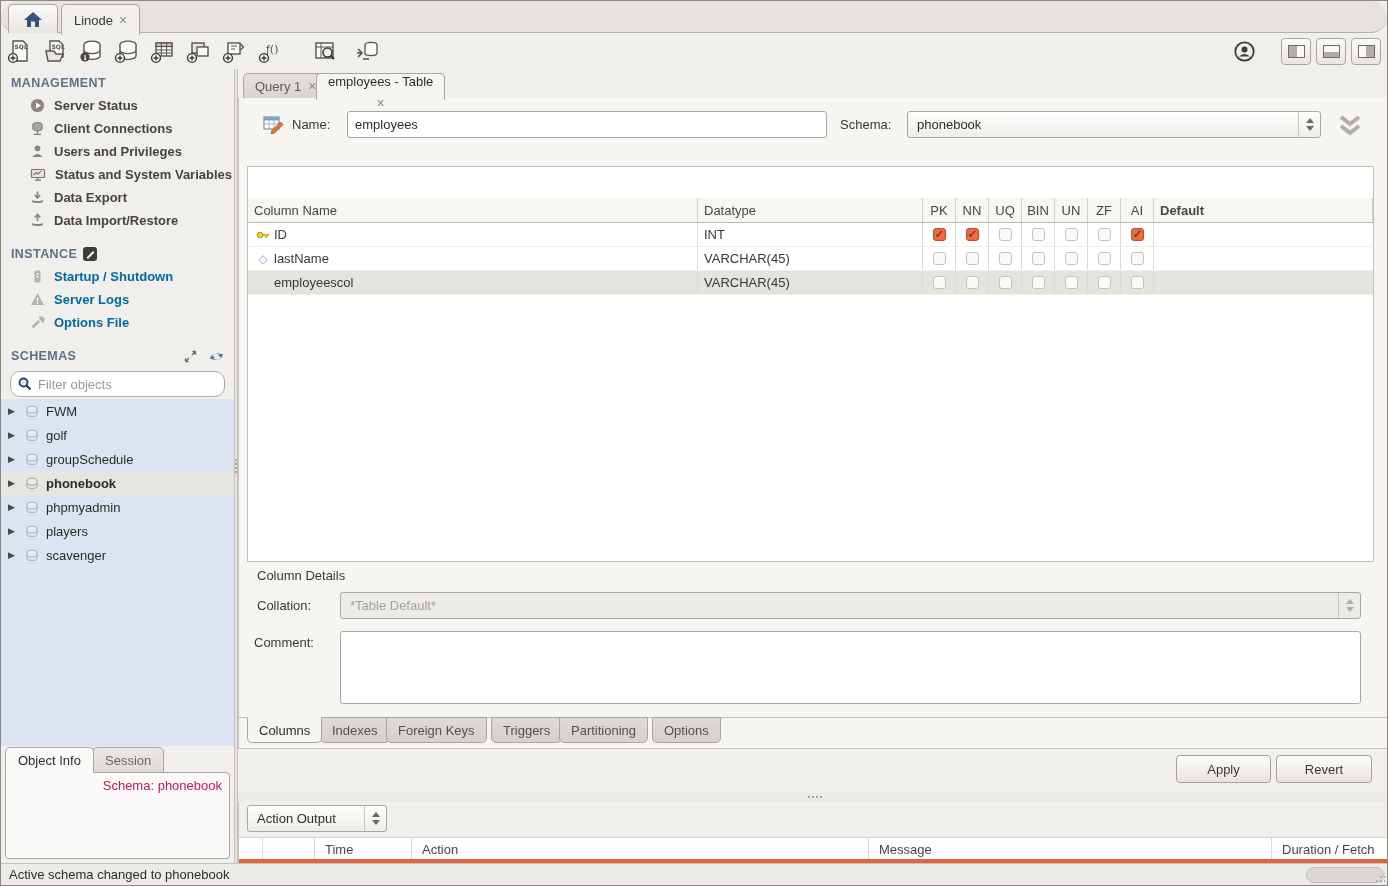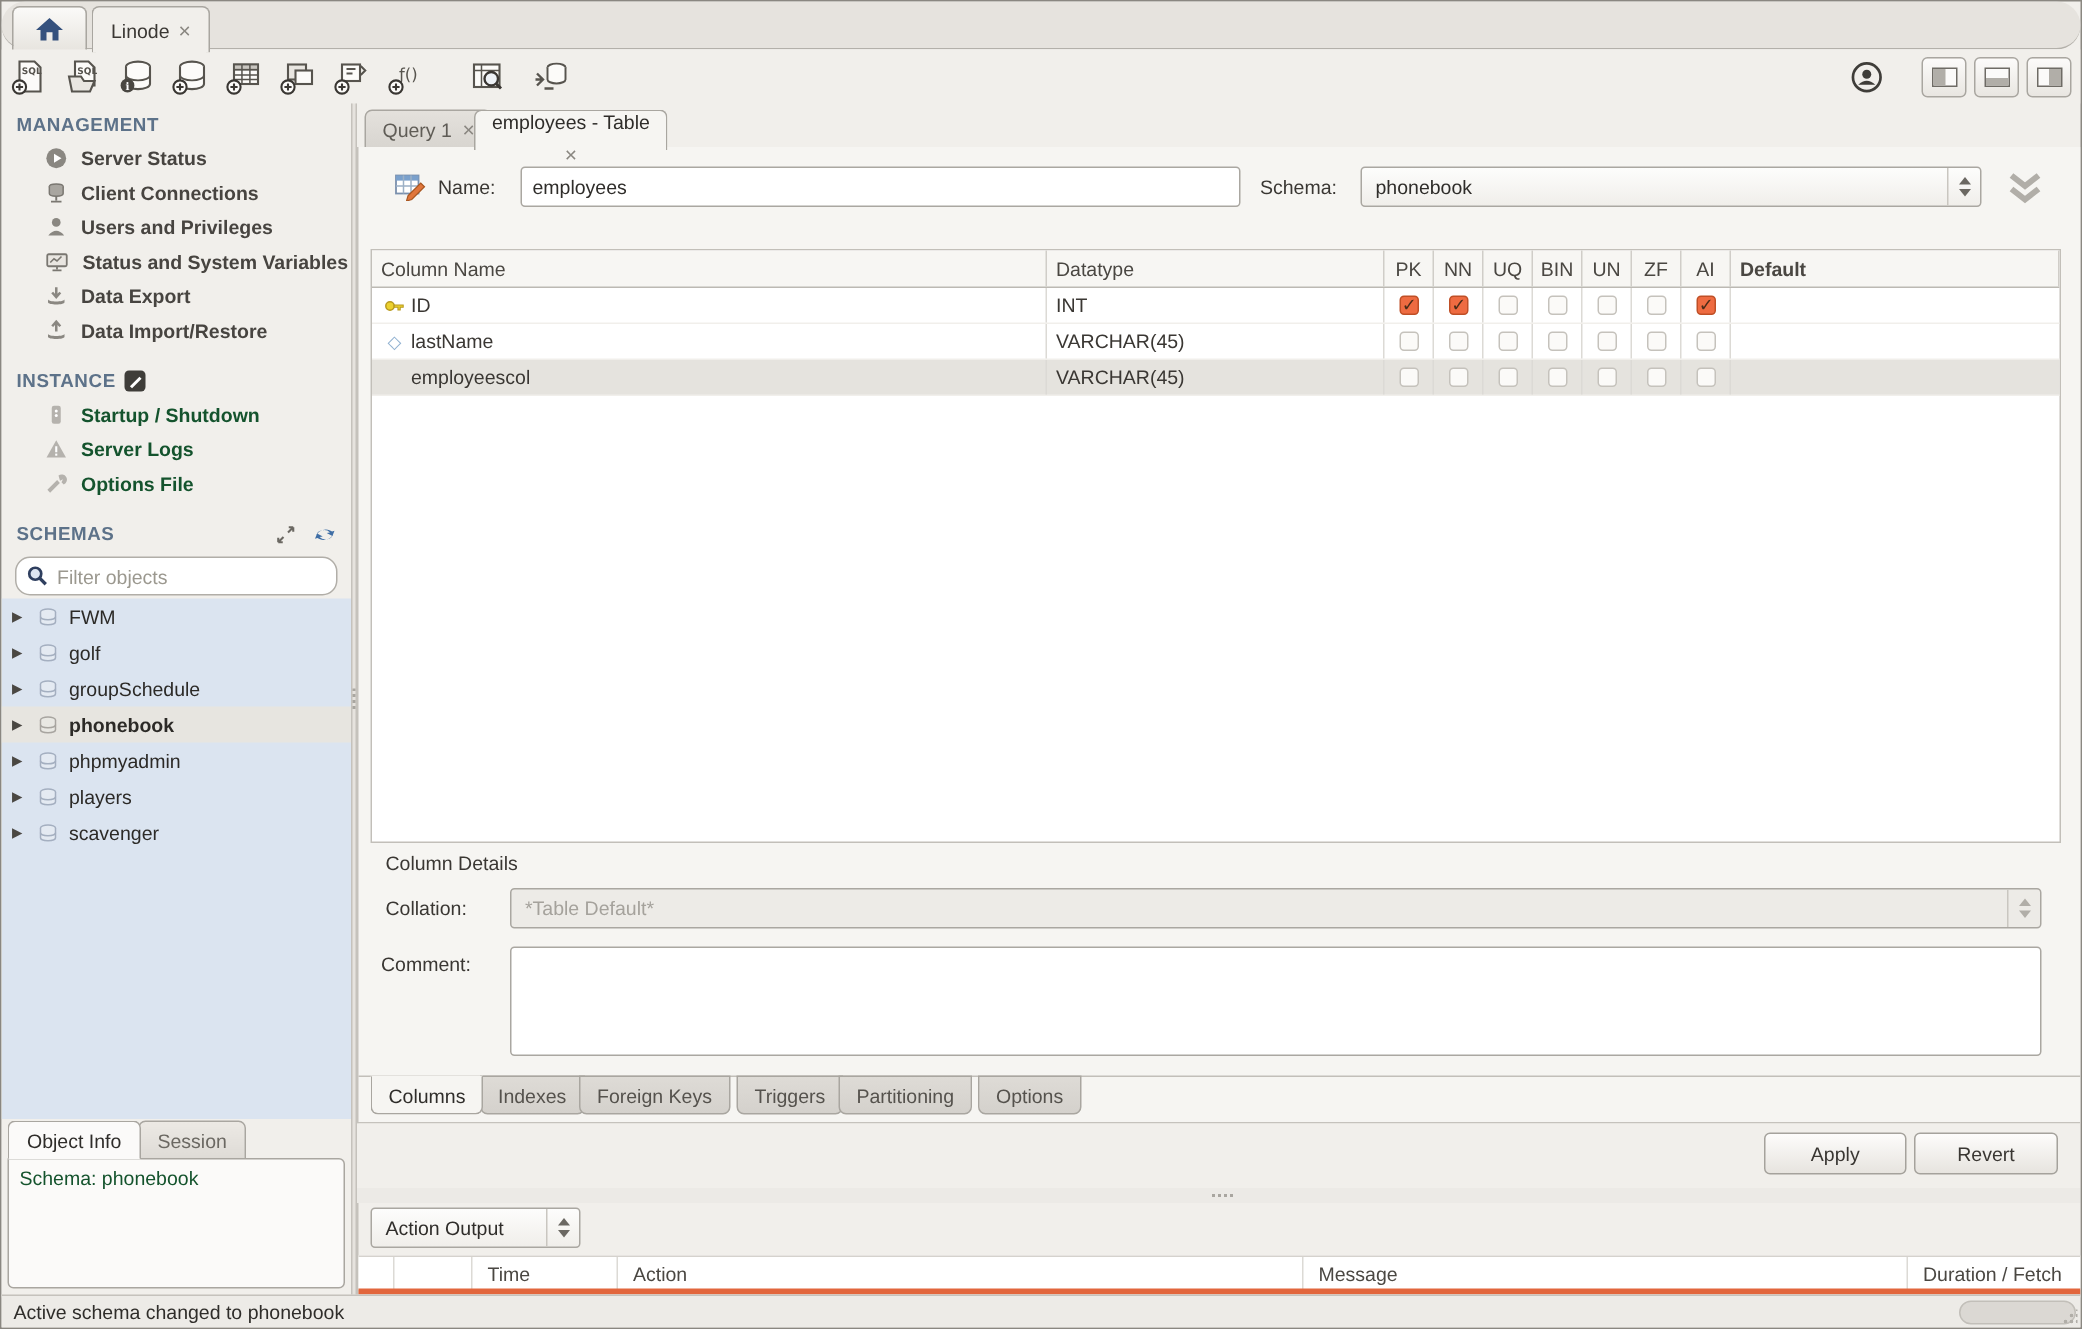--- a/index.html
+++ b/index.html
@@ -26,40 +26,40 @@
   .pinner{position:relative;width:17px;height:13px;border:1px solid #6e6b65;background:#fbfaf9;}
   .pinner span{position:absolute;background:#b1aea8;}
   .p-left span{left:0;top:0;bottom:0;width:8px;}
   .p-bottom span{left:0;right:0;bottom:0;height:5px;}
   .p-right span{right:0;top:0;bottom:0;width:8px;}
   
   .sidebar{position:absolute;left:0;top:68px;width:233px;height:677px;background:#f1efeb;overflow:hidden;}
   .sec-head{display:flex;align-items:center;gap:6px;padding:7px 10px 4px 10px;color:#5d7289;font-weight:bold;font-size:12.5px;letter-spacing:.4px;}
   .side-item{display:flex;align-items:center;gap:9px;height:23px;padding-left:29px;white-space:nowrap;overflow:hidden;}
   .side-item .lbl{font-weight:bold;color:#474440;}
-  .side-item.disabled .lbl{color:#14532d;font-weight:bold;}
+  .side-item.disabled .lbl{color:#0369a1;font-weight:bold;}
   .sec-head .spacer{flex:1;}
   .badge-wrench{width:14px;height:14px;border-radius:3px;background:#3f3d39;position:relative;}
   .badge-wrench::after{content:"";position:absolute;left:3px;top:6.5px;width:9px;height:2px;background:#fff;transform:rotate(-45deg);}
   .filterbox{margin:4px 9px 6px 9px;height:26px;border:1px solid #b1aea8;border-radius:10px;background:#fff;display:flex;align-items:center;padding:0 7px;gap:6px;justify-content:center;}
   .filterbox input{border:none;outline:none;flex:1;font:13px "Liberation Sans","DejaVu Sans",sans-serif;color:#3a3733;background:transparent;}
   .filterbox input::placeholder{color:#9b988f;}
   .schema-list{position:absolute;left:0;top:330px;width:233px;height:347px;background:#dbe4f0;}
   .schema-row{display:flex;align-items:center;height:24px;padding-left:7px;gap:7px;}
   .schema-row .caret{font-size:9px;color:#4a4742;width:10px;}
   .schema-row .lbl{color:#2c2a27;}
   .schema-row.selected{background:#e7e5e0;}
   .schema-row.selected .lbl{font-weight:bold;}
   
   .info-panel{position:absolute;left:0;top:745px;width:233px;height:119px;background:#f1efeb;}
   .itabs{position:relative;height:27px;}
   .itab{position:absolute;top:1px;height:26px;border:1px solid #a9a6a0;border-radius:5px 5px 0 0;display:flex;align-items:center;
         padding:0 12px;background:linear-gradient(#ece9e4,#dedbd6);color:#6b6862;}
   .itab.active{background:#fbfaf9;color:#2f2d2a;border-bottom:1px solid #fbfaf9;z-index:2;}
-  .ibox{position:absolute;left:4px;right:4px;top:26px;height:87px;background:#fbfaf9;border:1px solid #a9a6a0;border-radius:0 4px 4px 4px;padding:5px 7px;color:#14532d;}
+  .ibox{position:absolute;left:4px;right:4px;top:26px;height:87px;background:#fbfaf9;border:1px solid #a9a6a0;border-radius:0 4px 4px 4px;padding:5px 7px;color:#be185d;text-align:right;}
   
   .statusbar{position:absolute;left:0;bottom:0;width:100%;height:22px;background:#edebe7;border-top:1px solid #c5c2bc;color:#2f2d2a;display:flex;align-items:center;padding:0 8px;}
   .hthumb{position:absolute;right:3px;top:3px;width:78px;height:16px;border-radius:8px;background:#dbd8d3;border:1px solid #c2bfb9;}
   .grip-corner{position:absolute;right:2px;bottom:2px;width:10px;height:10px;
      background:radial-gradient(circle at 2px 8px,#b1aea8 1px,transparent 1.4px),
                 radial-gradient(circle at 6px 8px,#b1aea8 1px,transparent 1.4px),
                 radial-gradient(circle at 6px 4px,#b1aea8 1px,transparent 1.4px),
                 radial-gradient(circle at 10px 8px,#b1aea8 1px,transparent 1.4px),
                 radial-gradient(circle at 10px 4px,#b1aea8 1px,transparent 1.4px),
                 radial-gradient(circle at 10px 0px,#b1aea8 1px,transparent 1.4px);}
@@ -83,21 +83,21 @@
   .sselect{left:668px;top:0;width:414px;}
   .spin{position:absolute;right:0;top:0;bottom:0;width:22px;border-left:1px solid #c9c6c0;}
   .spin::before,.spin::after{content:"";position:absolute;left:7px;border-left:4px solid transparent;border-right:4px solid transparent;}
   .spin::before{top:6px;border-bottom:5px solid #6b6862;}
   .spin::after{bottom:6px;border-top:5px solid #6b6862;}
   .spin.light::before{border-bottom-color:#b1aea8;}
   .spin.light::after{border-top-color:#b1aea8;}
   
   .grid{position:absolute;left:8px;top:68px;width:1127px;height:396px;background:#fff;border:1px solid #c2bfb9;}
   .grow{display:flex;height:24px;align-items:stretch;}
-  .grow.head{height:25px;background:#f7f6f3;border-bottom:1px solid #bcb9b3;color:#4a4742;}
+  .grow.head{height:25px;background:#f7f6f3;border-bottom:1px solid #bcb9b3;color:#4a4742;margin-top:31px;}
   .gcell{display:flex;align-items:center;padding:0 6px;border-right:1px solid #dcdad5;overflow:hidden;white-space:nowrap;}
   .grow.head .gcell{border-right:1px solid #d0cdc8;}
   .c-name{width:450px;}
   .c-type{width:225px;}
   .c-chk{width:33px;justify-content:center;padding:0;}
   .c-def{flex:1;border-right:none;font-weight:bold;}
   .grow.body{border-bottom:1px solid #f1efeb;}
   .grow.body.selected{background:#e5e3de;}
   .rowicon{width:18px;display:inline-flex;justify-content:center;align-items:center;margin-right:2px;flex:0 0 18px;}
   .diamond{color:#8fb0d0;font-size:12px;}

